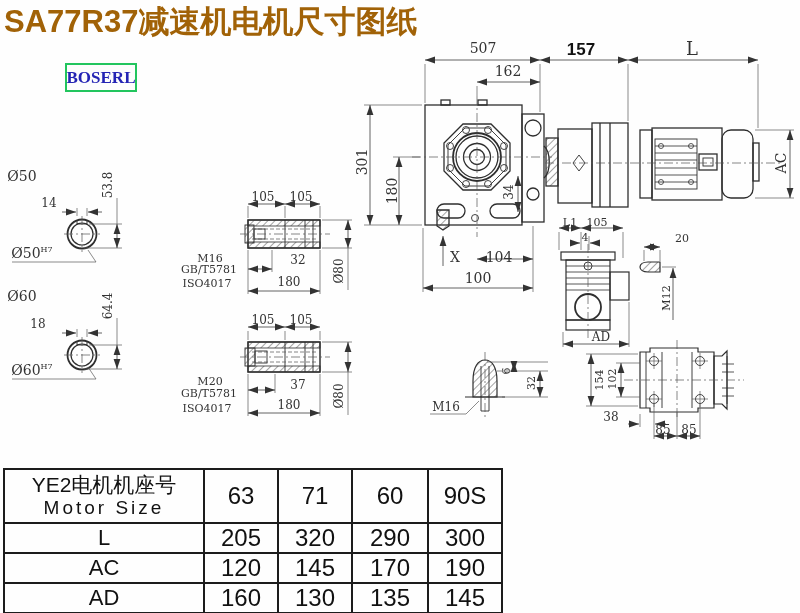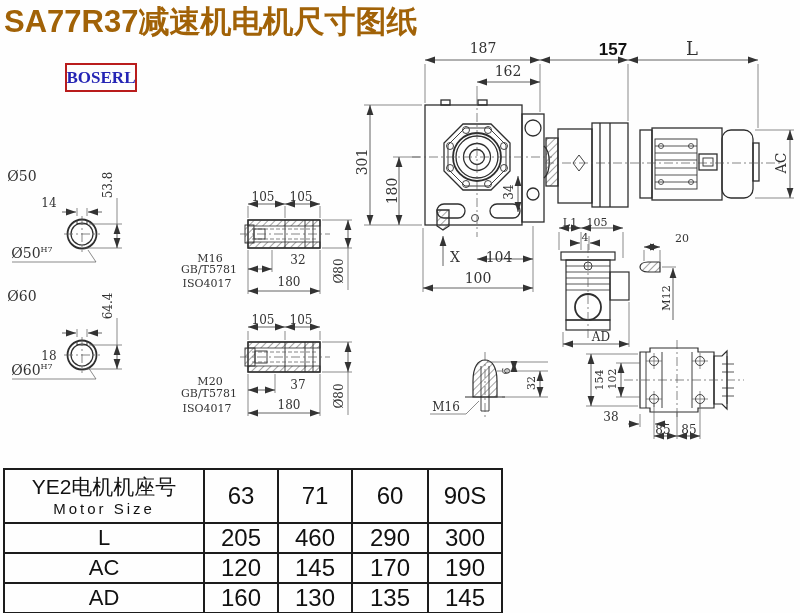--- a/index.html
+++ b/index.html
@@ -1,38 +1,38 @@
 <!DOCTYPE html>
 <html><head>
 <meta charset="utf-8">
 <style>
   html,body{margin:0;padding:0;}
   body{width:800px;height:613px;position:relative;background:#fefefe;overflow:hidden;
        font-family:"Liberation Sans",sans-serif;}
   .title{position:absolute;left:4px;top:1px;font-size:31px;font-weight:800;color:#a16207;
          letter-spacing:0px;white-space:nowrap;}
-  .logo{position:absolute;left:65px;top:63px;width:68px;height:25px;border:2px solid #b91c1c;
+  .logo{position:absolute;left:65px;top:63px;width:68px;height:25px;border:2px solid #22c55e;
         background:#fdfdfd;display:flex;align-items:center;justify-content:center;}
   .logo span{font-family:"Liberation Serif",serif;font-weight:bold;font-size:17px;color:#2424b4;}
   svg{position:absolute;left:0;top:0;}
   #labels{position:absolute;left:0;top:0;width:800px;height:613px;pointer-events:none;}
   .dim-label{position:absolute;transform:translate(-50%,-50%);font-family:"DejaVu Serif","Liberation Serif",serif;
              font-size:12px;color:#333;white-space:nowrap;line-height:1;}
   .dim-label.rot{transform:translate(-50%,-50%) rotate(-90deg);}
   .dim-label.lg{font-size:14px;}
   .dim-label.sm{font-size:11px;}
   .dim-label.bold{font-family:"Liberation Sans",sans-serif;font-weight:700;font-size:17px;color:#111;}
   .dim-label.Llg{font-size:18px;}
   .dim-label sup{font-size:8px;}
   table.spec{position:absolute;left:3px;top:468px;width:498px;border-collapse:collapse;
              table-layout:fixed;color:#111;}
   table.spec td,table.spec th{border:2px solid #1c1c1c;text-align:center;vertical-align:middle;
              padding:0;font-weight:normal;margin-top:8px;}
   .hdr-zh{font-size:21px;line-height:1.2;}
-  .hdr-en{font-size:15px;letter-spacing:3px;line-height:1.2;}
+  .hdr-en{font-size:19px;letter-spacing:3px;line-height:1.2;}
   .colhead{font-size:24px;}
   .cellnum{font-size:24px;}
   .rowlab{font-size:22px;}
 </style>
 </head>
 <body>
 
 <svg width="800" height="613" viewBox="0 0 800 613">
   <defs>
     <marker id="a" viewBox="0 0 10 10" refX="10" refY="5" markerWidth="10" markerHeight="10" markerUnits="userSpaceOnUse" orient="auto-start-reverse">
@@ -235,37 +235,37 @@
   </g>
 </svg>
 
 <div class="title">SA77R37减速机电机尺寸图纸</div>
 
 <div class="logo">
   <span>BOSERL</span>
 </div>
 
 <div id="labels">
-    <div class="dim-label lg" style="left: 483px; top: 48px;">187</div>
+    <div class="dim-label lg" style="left: 483px; top: 48px;">507</div>
     <div class="dim-label lg" style="left: 508px; top: 71px;">162</div>
-    <div class="dim-label bold" style="left: 613px; top: 49px;">157</div>
+    <div class="dim-label bold" style="left: 581px; top: 49px;">157</div>
     <div class="dim-label Llg" style="left: 692px; top: 49px;">L</div>
     <div class="dim-label lg rot" style="left: 781px; top: 163px;">AC</div>
     <div class="dim-label lg rot" style="left: 362px; top: 162px;">301</div>
     <div class="dim-label lg rot" style="left: 392px; top: 191px;">180</div>
     <div class="dim-label rot" style="left: 509px; top: 192px;">34</div>
     <div class="dim-label lg" style="left: 455px; top: 257px;">X</div>
     <div class="dim-label lg" style="left: 499px; top: 257px;">104</div>
     <div class="dim-label lg" style="left: 478px; top: 278px;">100</div>
     <div class="dim-label lg" style="left: 22px; top: 176px;">Ø50</div>
     <div class="dim-label" style="left: 49px; top: 203px;">14</div>
     <div class="dim-label rot" style="left: 108px; top: 185px;">53.8</div>
     <div class="dim-label lg" style="left: 32px; top: 253px;"><span>Ø50</span><sup>H7</sup></div>
     <div class="dim-label lg" style="left: 22px; top: 296px;">Ø60</div>
-    <div class="dim-label" style="left: 49px; top: 324px; margin-top: 32px;">18</div>
+    <div class="dim-label" style="left: 38px; top: 324px;">18</div>
     <div class="dim-label rot" style="left: 108px; top: 306px;">64.4</div>
     <div class="dim-label lg" style="left: 32px; top: 370px;"><span>Ø60</span><sup>H7</sup></div>
     <div class="dim-label" style="left: 263px; top: 197px;">105</div>
     <div class="dim-label" style="left: 301px; top: 197px;">105</div>
     <div class="dim-label sm" style="left: 210px; top: 258px;">M16</div>
     <div class="dim-label sm" style="left: 209px; top: 269px;">GB/T5781</div>
     <div class="dim-label sm" style="left: 207px; top: 283px;">ISO4017</div>
     <div class="dim-label" style="left: 298px; top: 260px;">32</div>
     <div class="dim-label" style="left: 289px; top: 282px;">180</div>
     <div class="dim-label rot" style="left: 339px; top: 271px;">Ø80</div>
@@ -308,21 +308,21 @@
       <div class="hdr-en">Motor Size</div>
     </th>
     <th class="colhead">63</th>
     <th class="colhead">71</th>
     <th class="colhead">60</th>
     <th class="colhead">90S</th>
   </tr>
   <tr style="height:29px">
     <td class="rowlab">L</td>
     <td class="cellnum">205</td>
-    <td class="cellnum">460</td>
+    <td class="cellnum">320</td>
     <td class="cellnum">290</td>
     <td class="cellnum">300</td>
   </tr>
   <tr style="height:29px">
     <td class="rowlab">AC</td>
     <td class="cellnum">120</td>
     <td class="cellnum">145</td>
     <td class="cellnum">170</td>
     <td class="cellnum">190</td>
   </tr>

